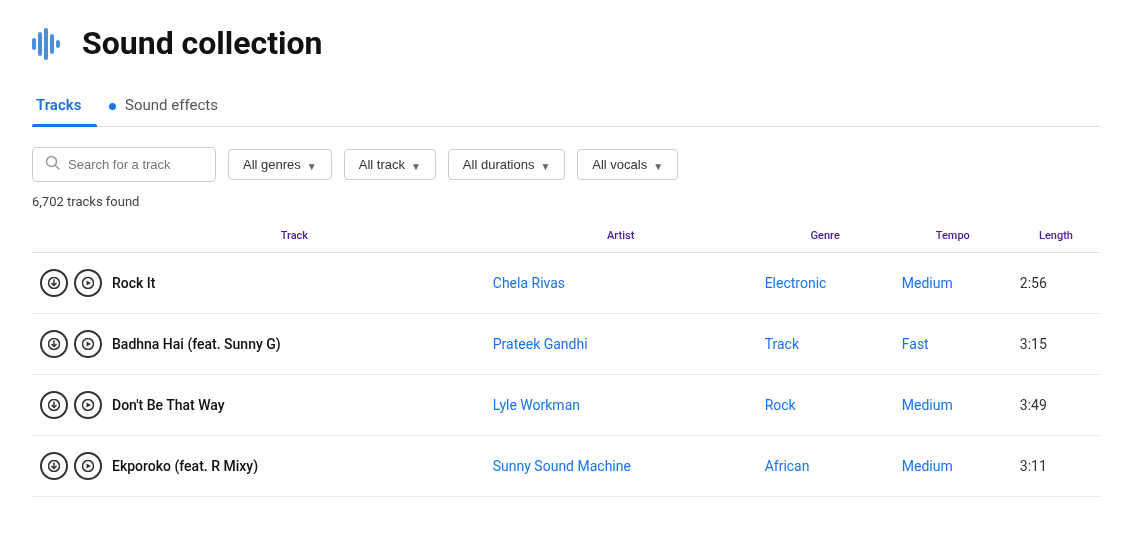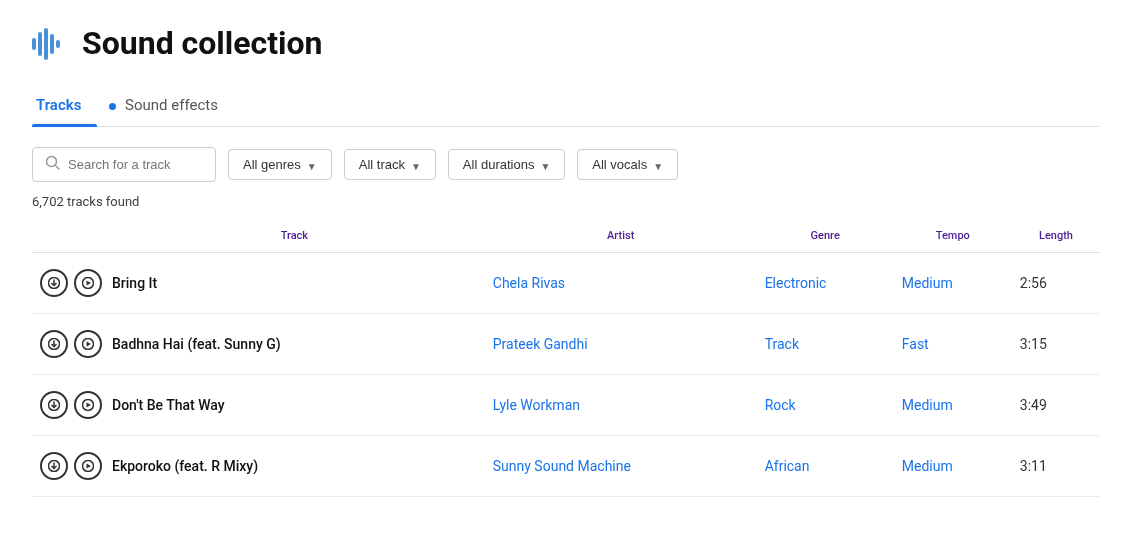--- a/index.html
+++ b/index.html
@@ -261,21 +261,21 @@
                 <polyline points="3.5,6 6,8.5 8.5,6" stroke="#333" stroke-width="1.5" stroke-linejoin="round" fill="none"></polyline>
               </svg>
             </div>
             <div class="icon-circle" title="Play">
               <svg width="12" height="12" viewBox="0 0 12 12" fill="none">
                 <circle cx="6" cy="6" r="5.5" stroke="#333" stroke-width="1.5" fill="none"></circle>
                 <polygon points="4.5,3.5 9,6 4.5,8.5" fill="#333"></polygon>
               </svg>
             </div>
           </div>
-          <span class="track-name">Bring It</span>
+          <span class="track-name">Rock It</span>
         </div>
       </td>
       <td>
         <span class="link-blue">Chela Rivas</span>
       </td>
       <td>
         <span class="link-blue">Electronic</span>
       </td>
       <td>
         <span class="link-blue tempo-medium">Medium</span>

